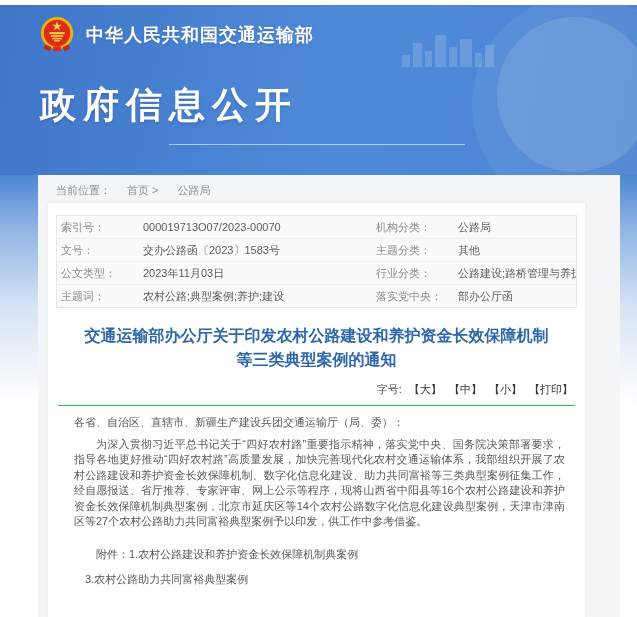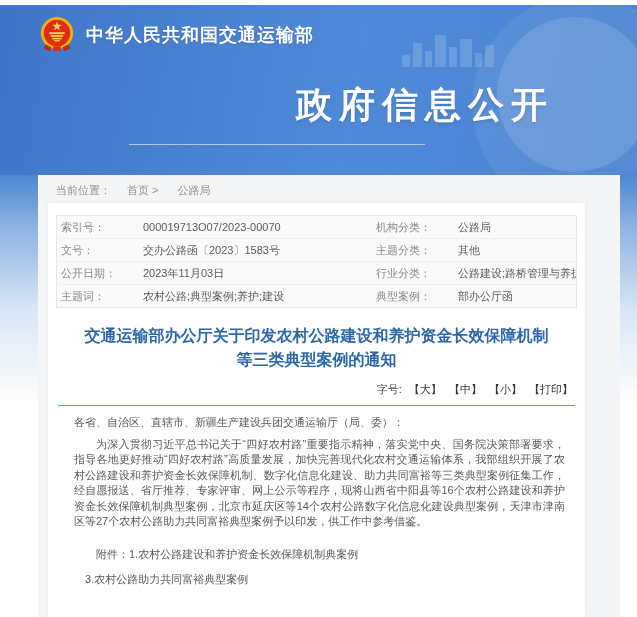--- a/index.html
+++ b/index.html
@@ -31,21 +31,21 @@
   }
   .skyline{
     position:absolute;left:402px;top:26px;height:36px;
     display:flex;align-items:flex-end;gap:3px;
   }
   .skyline div{background:rgba(255,255,255,0.16);}
   .site-row{
     position:absolute;left:38px;top:10px;display:flex;align-items:center;gap:10px;
   }
   .site-name{color:#ffffff;font-size:18px;letter-spacing:1px;font-weight:bold;text-shadow:0 1px 2px rgba(0,0,0,0.15);}
-  .banner-title-wrap{position:absolute;left:0;top:76px;width:554px;text-align:right;}
+  .banner-title-wrap{position:absolute;left:0;top:76px;width:554px;text-align:left;padding-left:40px;}
   .banner-title{
     color:#ffffff;font-size:36px;font-weight:bold;letter-spacing:7px;
     text-shadow:0 2px 3px rgba(0,0,0,0.12);
   }
   .banner-underline{
     margin:14px auto 0;width:296px;height:1px;background:rgba(255,255,255,0.55);
   }
   
   .content{
     position:absolute;left:38px;top:175px;width:582px;bottom:0;
@@ -147,29 +147,29 @@
         <td class="m-label">机构分类：</td>
         <td class="m-value">公路局</td>
       </tr>
       <tr>
         <td class="m-label">文号：</td>
         <td class="m-value first">交办公路函〔2023〕1583号</td>
         <td class="m-label">主题分类：</td>
         <td class="m-value">其他</td>
       </tr>
       <tr>
-        <td class="m-label">公开日期：</td>
+        <td class="m-label">公文类型：</td>
         <td class="m-value first">2023年11月03日</td>
         <td class="m-label">行业分类：</td>
         <td class="m-value">公路建设;路桥管理与养护</td>
       </tr>
       <tr>
         <td class="m-label">主题词：</td>
         <td class="m-value first">农村公路;典型案例;养护;建设</td>
-        <td class="m-label">典型案例：</td>
+        <td class="m-label">落实党中央：</td>
         <td class="m-value">部办公厅函</td>
       </tr>
     </tbody>
       </table>
 
     <div class="doc-title">交通运输部办公厅关于印发农村公路建设和养护资金长效保障机制等三类典型案例的通知</div>
 
     <div class="fontbar">
       <span class="fs-label">字号:</span>
       <span class="opt">【大】</span>

